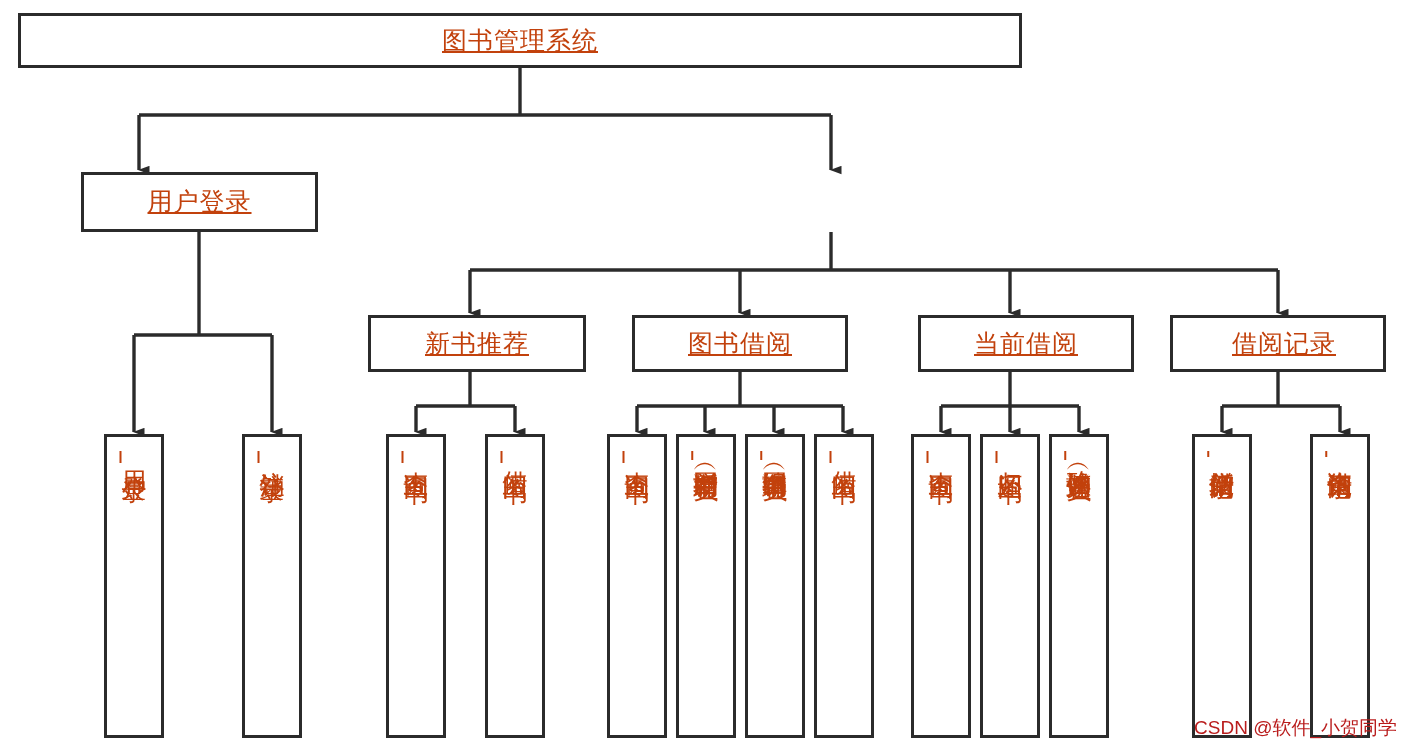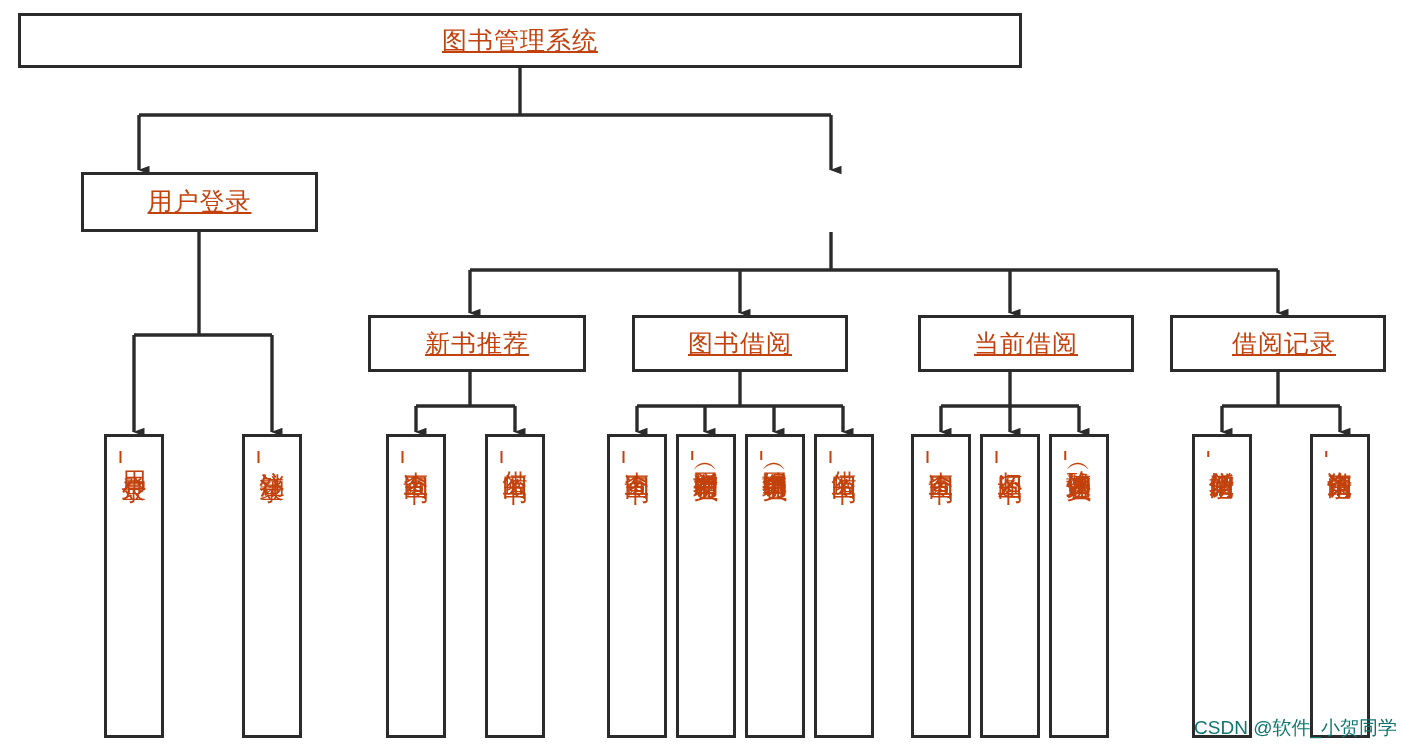--- a/index.html
+++ b/index.html
@@ -62,21 +62,21 @@
   }
   .node.vertical.compact .node-label {
     letter-spacing: 1px;
     line-height: 1.22;
   }
   #watermark {
     position: absolute;
     right: 8px;
     bottom: 6px;
     font-size: 19px;
-    color: #0f766e;
+    color: #b91c1c;
     white-space: nowrap;
     z-index: 5;
     font-family: "Liberation Sans", "DejaVu Sans", sans-serif;
   }
 </style>
 </head>
 <body>
 
 <div id="diagram-root">
 

